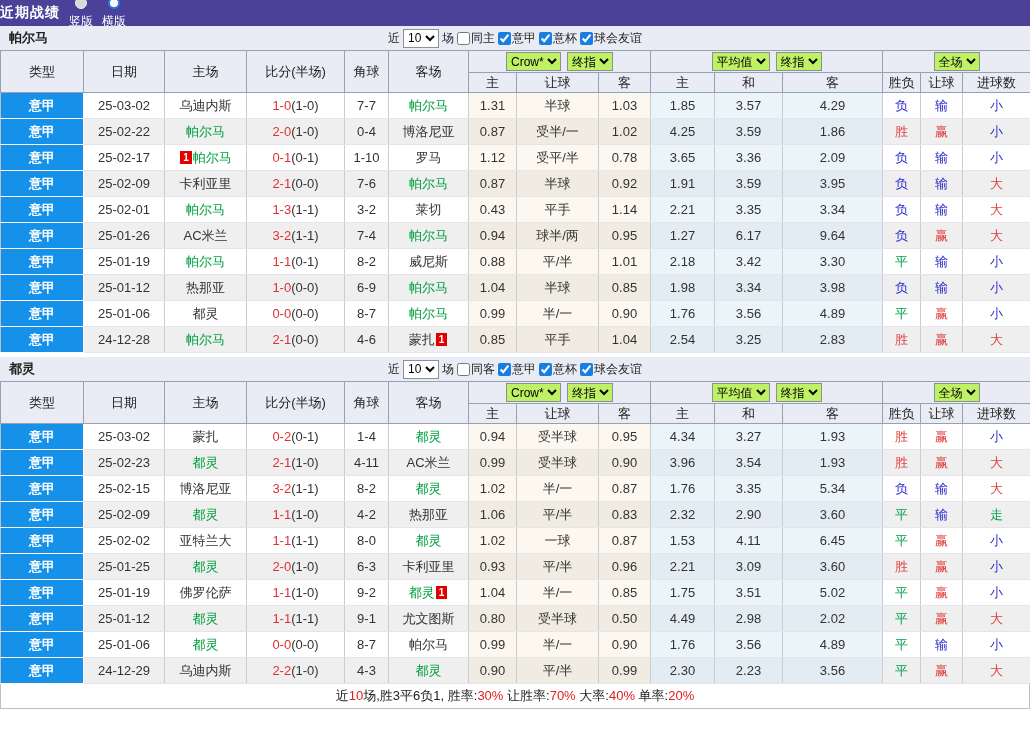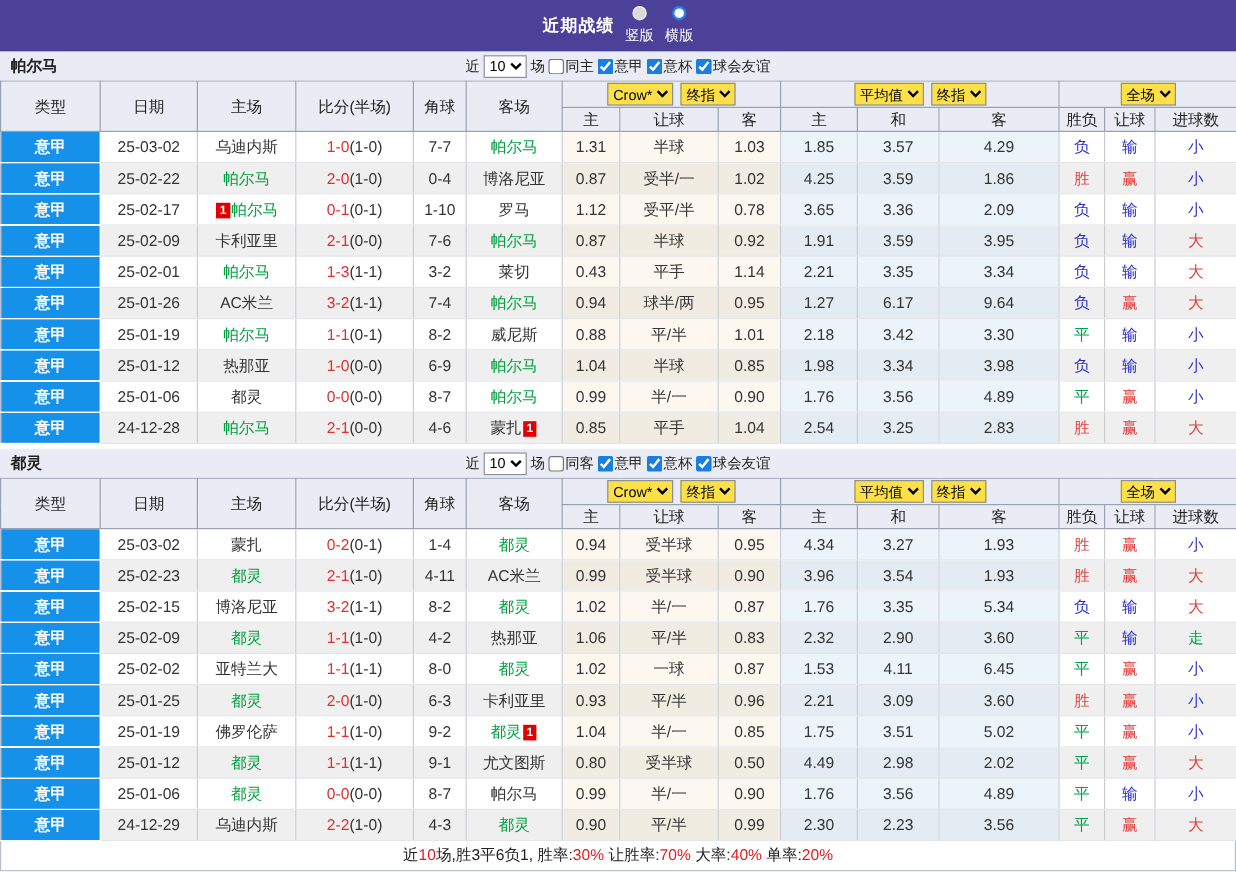--- a/index.html
+++ b/index.html
@@ -3,22 +3,22 @@
 <meta charset="utf-8">
 <style>
   * { box-sizing: border-box; margin: 0; padding: 0; }
   body {
     width: 1030px; height: 730px; background: #fff;
     font-family: "Liberation Sans", "DejaVu Sans", sans-serif;
     font-size: 13px; color: #333; overflow: hidden;
   }
   
   .titlebar {
-    height: 43px; background: #4c4199; color: #fff;
-    display: flex; align-items: center; justify-content: center; gap: 9px;
+    height: 26px; background: #4c4199; color: #fff;
+    display: flex; align-items: center; gap: 9px;
   }
   .titlebar .title { font-weight: bold; font-size: 14px; letter-spacing: 1px; }
   .titlebar label { display: inline-flex; align-items: center; gap: 4px; font-size: 12px; cursor: pointer; flex-direction: column; }
   .titlebar input[type=radio] {
     appearance: none; -webkit-appearance: none; width: 12px; height: 12px;
     border-radius: 50%; background: #fff; border: 2px solid #2a7de1; margin: 0;
   }
   .titlebar input[type=radio]:checked { background: #d9d9d9; border: 1px solid #f0f0f0; }
   
   .filterbar {
@@ -32,21 +32,21 @@
   .filterbar input[type=checkbox] { width: 13px; height: 13px; accent-color: #1a7ee0; margin: 0; }
   
   table { border-collapse: collapse; table-layout: fixed; width: 1030px; }
   th, td { text-align: center; vertical-align: middle; overflow: hidden; white-space: nowrap; }
   thead th {
     background: #e9ecf4; border: 1px solid #98a1b3; font-weight: normal;
     font-size: 13px; color: #222;
   }
   thead tr.hrow1 th { height: 22px; }
   thead tr.hrow2 th { height: 20px; }
-  thead select { height: 19px; font-size: 12px; border: 1px solid #8a8f99; background: #fde047; margin: 0 3px; }
+  thead select { height: 19px; font-size: 12px; border: 1px solid #8a8f99; background: #bef264; margin: 0 3px; }
   tbody td { height: 26px; border-right: 1px solid #c9ccd4; border-bottom: 1px solid #e3e5e9; background: #fff; }
   tbody tr:nth-child(even) td { background: #efefef; }
   tbody td.c-league { background: #1691e9; color: #fff; font-weight: bold; border-bottom: 1px solid #fff; border-right: 1px solid #fff; }
   tbody tr:nth-child(even) td.c-league { background: #1691e9; }
   tbody td.c-odds { background: #fdf8ef; }
   tbody tr:nth-child(even) td.c-odds { background: #f1ece2; }
   tbody td.c-avg { background: #eaf4f9; }
   tbody tr:nth-child(even) td.c-avg { background: #e2ecf2; }
   td .tn { color: #333; }
   td .tn.hl { color: #00a040; }

